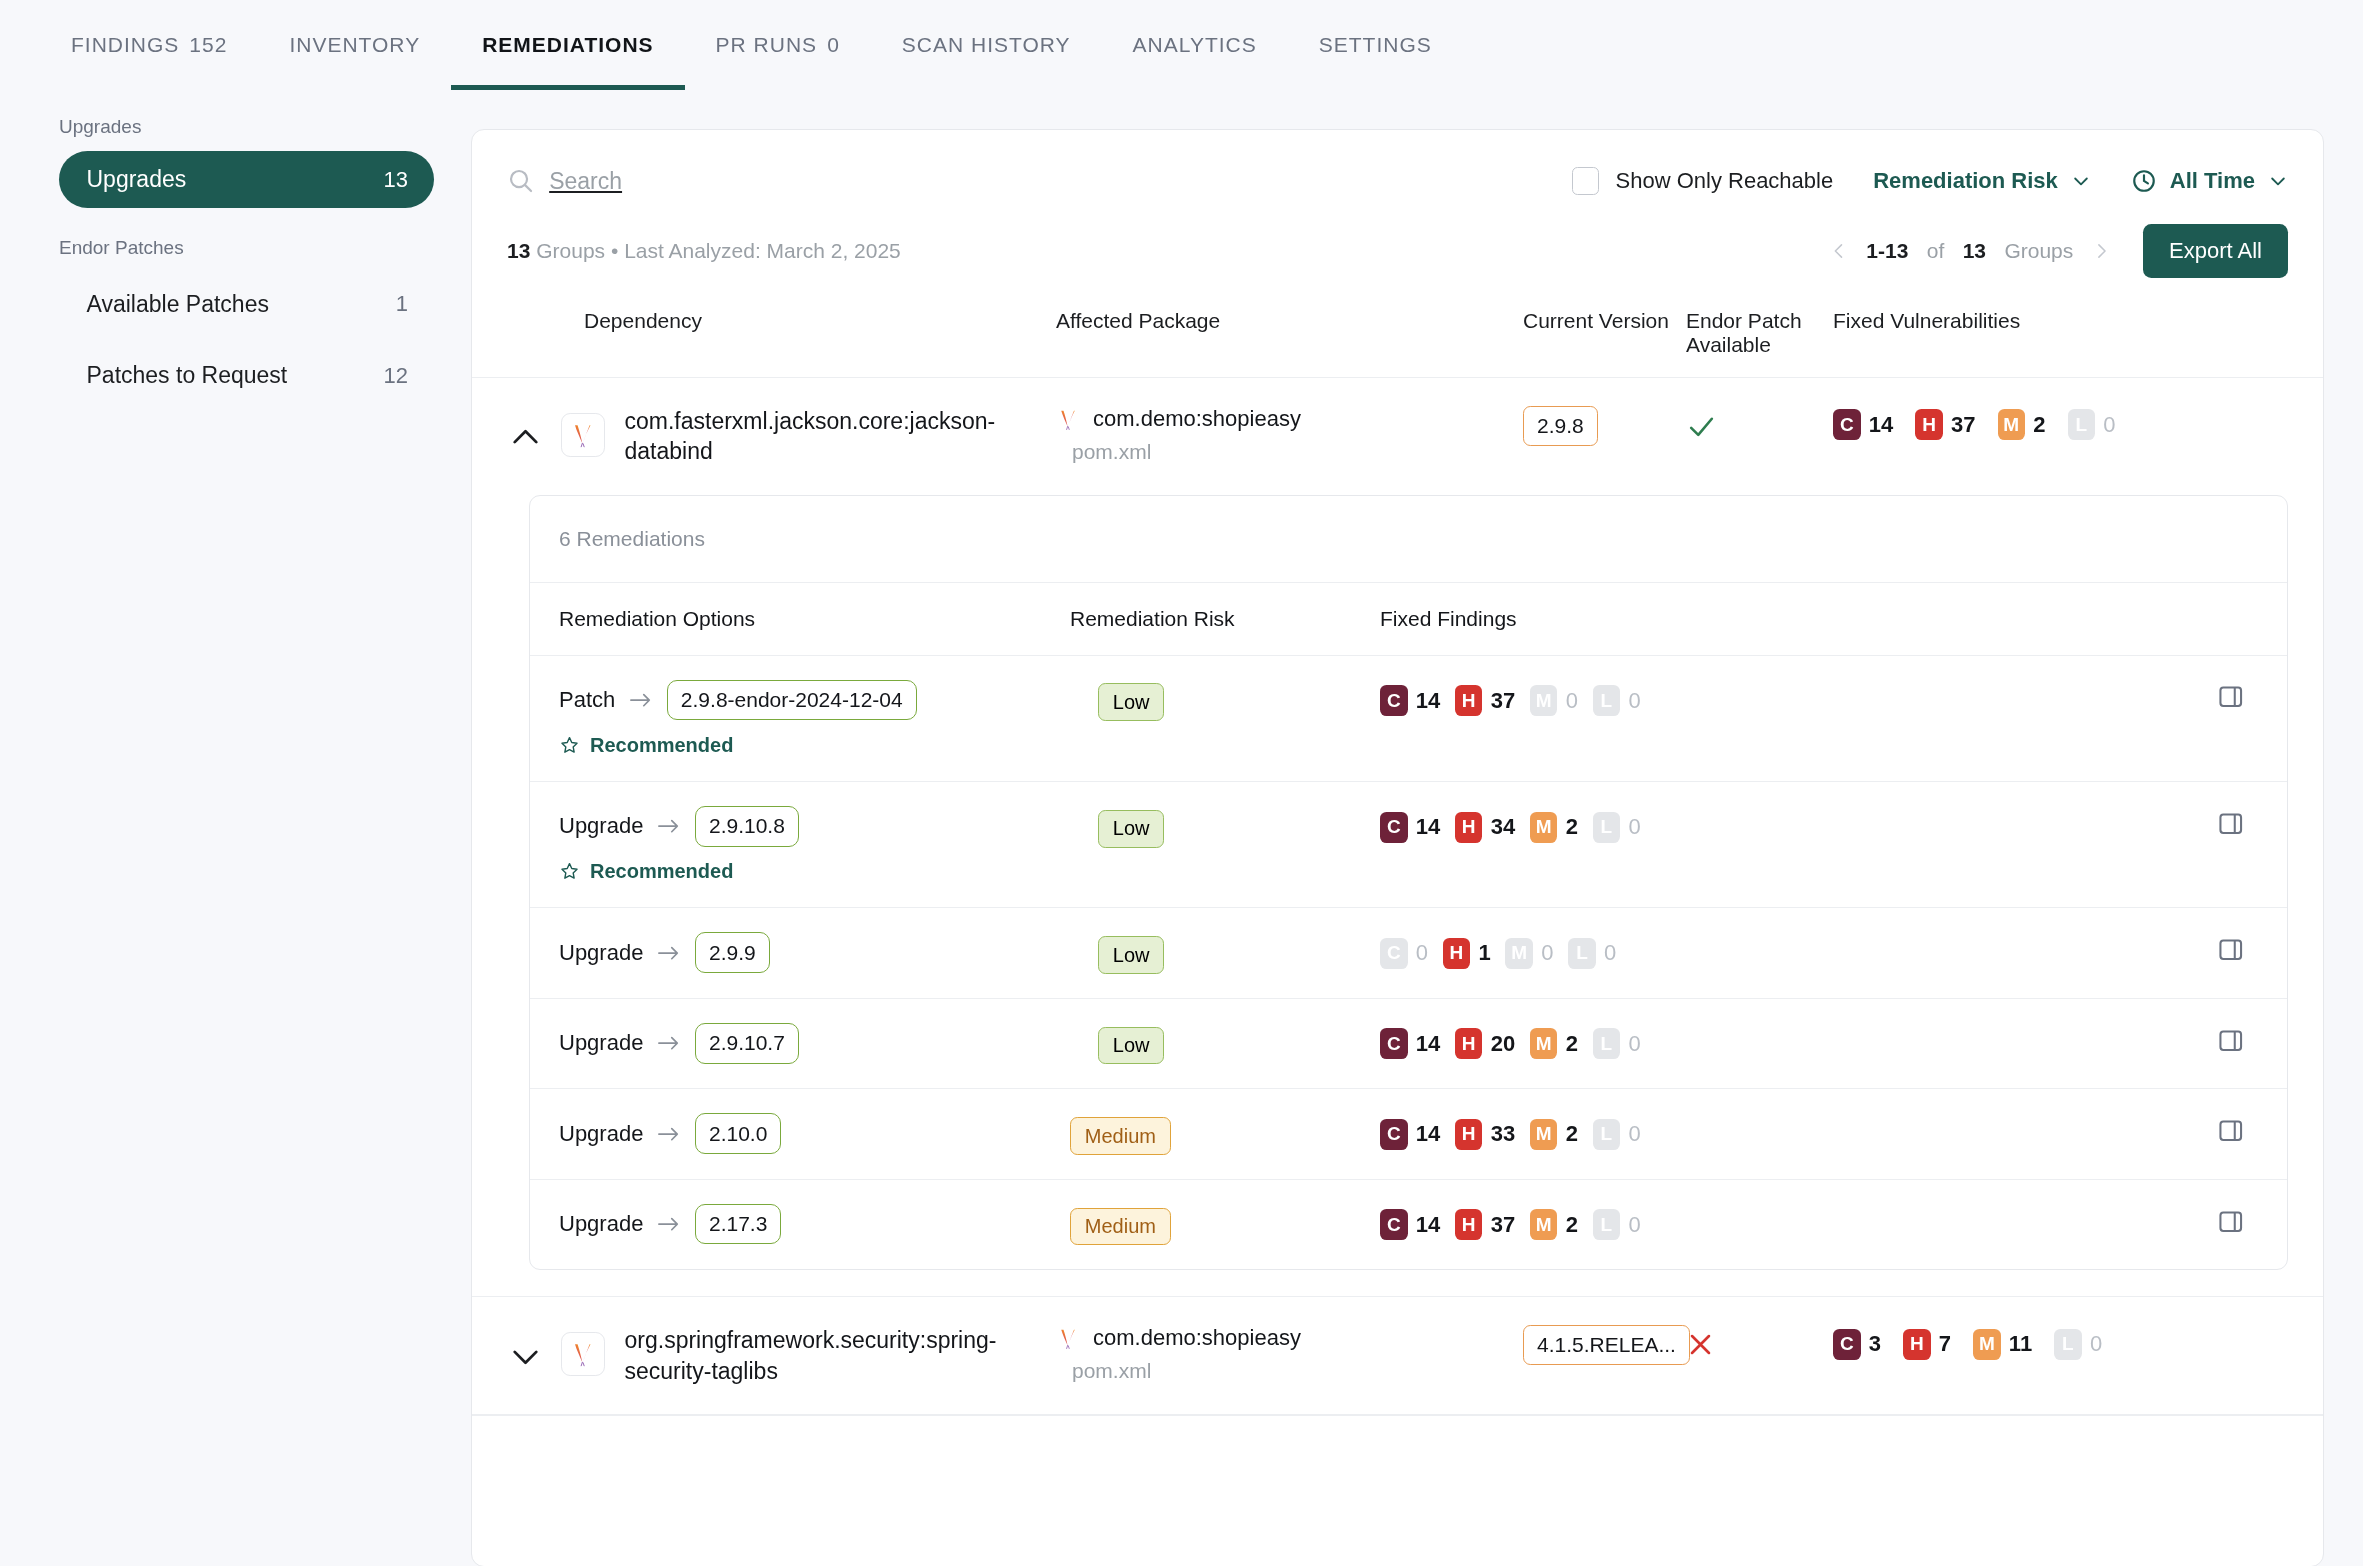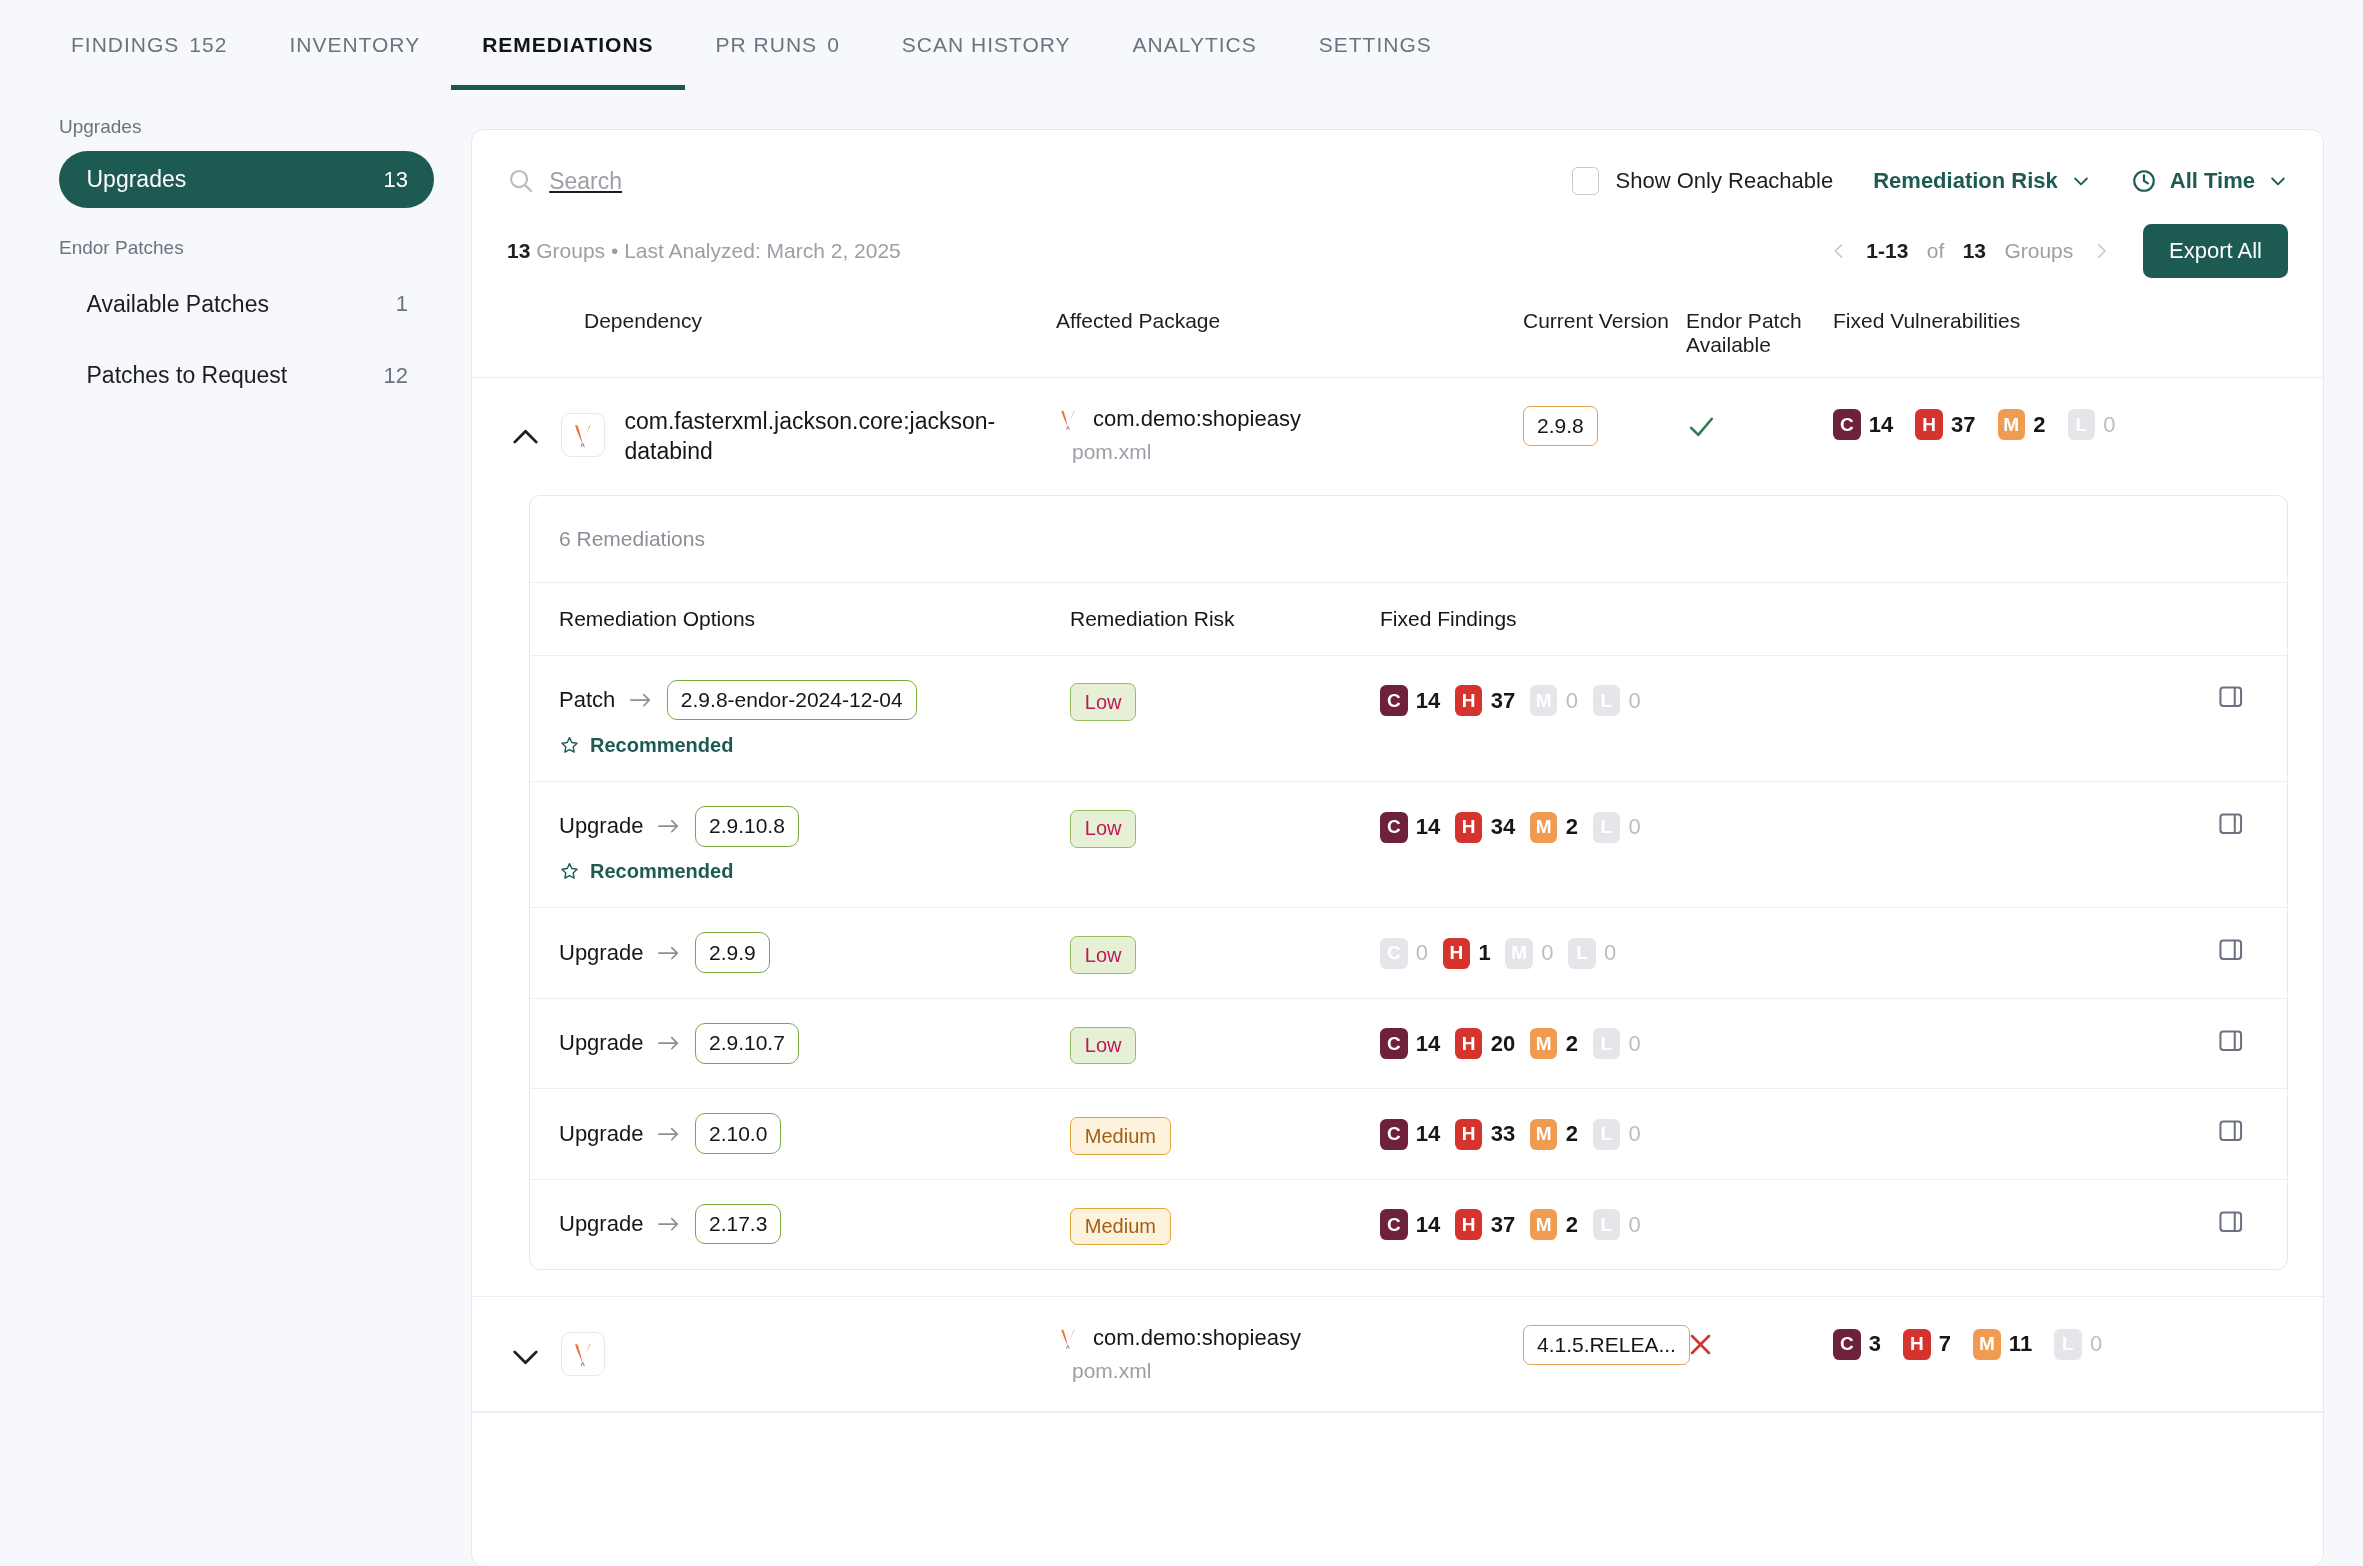--- a/index.html
+++ b/index.html
@@ -297,21 +297,21 @@
   }
   .star-icon { width: 21px; height: 21px; flex: none; }
   .risk-cell { width: 310px; flex: none; padding-top: 3.7px; }
   .risk-chip {
     display: inline-block;
     border-radius: 7.3px;
     padding: 6.4px 13.8px;
     font-size: 20px;
     border: 1.4px solid;
   }
-  .risk-low { background: #e6f0d4; border-color: #97bd5e; color: #be185d; }
+  .risk-low { background: #e6f0d4; border-color: #97bd5e; color: #000000; margin-left: 28px; }
   .risk-medium { background: #fdf3dc; border-color: #e0a33a; color: #a05f16; }
   .find-cell { flex: 1; display: flex; align-items: center; padding-top: 5.5px; }
   .panel-icon-cell { width: 55px; flex: none; display: flex; justify-content: center; padding-top: 3.7px; }
   .panel-icon { width: 27.5px; height: 27.5px; cursor: pointer; }
 </style>
 </head>
 <body>
 
 <div class="topnav">
   <div class="tab">
@@ -768,20 +768,21 @@
           <svg class="caret" viewBox="0 0 24 24" fill="none">
             <path d="M5 9l7 7 7-7" stroke="#1c1e21" stroke-width="1.8" stroke-linecap="round" stroke-linejoin="round"></path>
           </svg>
           <span class="pkg-logo">
             <svg width="27.5" height="27.5" viewBox="0 0 32 32">
               <path d="M7 5 C9 12 13 20 15.5 26 C14 19 12 11 10 5 Z" fill="url(#mv2)"></path>
               <path d="M25 5 C21 12 18 20 16 26 C18.5 19 21.5 11 24 5 Z" fill="url(#mv1)"></path>
               <path d="M15.5 26 L14.2 30 M16.4 26.5 L17.6 30" stroke="#7b3fa0" stroke-width="0.9" stroke-linecap="round"></path>
             </svg>
           </span>
+          <span class="dep-name">org.springframework.security:spring-security-taglibs</span>
         </div>
 
         <div class="pkg-cell">
           <div class="pkg-line">
             <svg width="24" height="24" viewBox="0 0 32 32">
               <path d="M7 5 C9 12 13 20 15.5 26 C14 19 12 11 10 5 Z" fill="url(#mv2)"></path>
               <path d="M25 5 C21 12 18 20 16 26 C18.5 19 21.5 11 24 5 Z" fill="url(#mv1)"></path>
               <path d="M15.5 26 L14.2 30 M16.4 26.5 L17.6 30" stroke="#7b3fa0" stroke-width="0.9" stroke-linecap="round"></path>
             </svg>
             <span class="pkg-name">com.demo:shopieasy</span>

